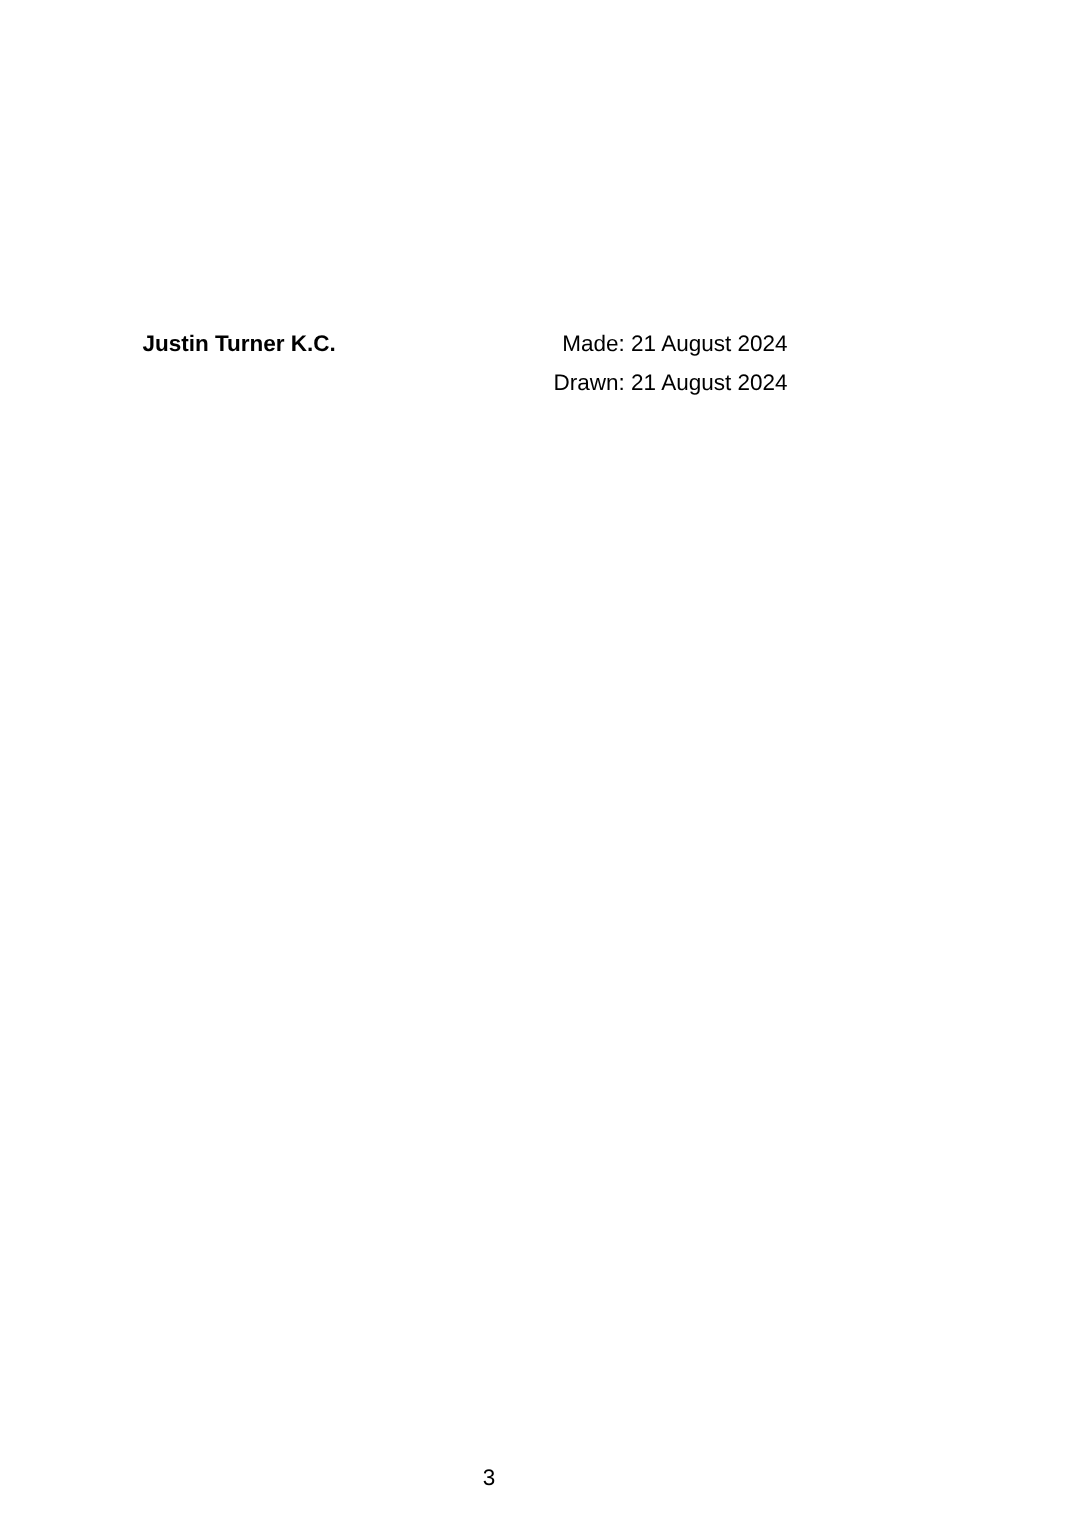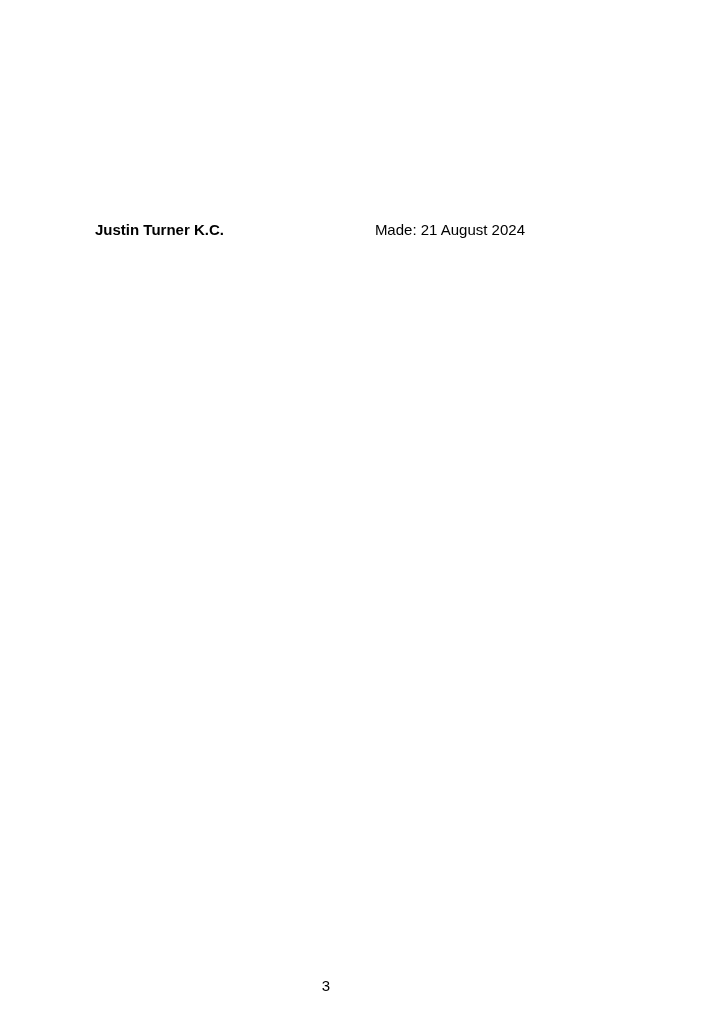--- a/index.html
+++ b/index.html
@@ -52,20 +52,21 @@
 <body>
 
 <div class="page">
 
   <div class="signature-row">
     <div class="sig-left">
       <div class="signer-name">Justin Turner K.C.</div>
     </div>
     <div class="sig-right">
       <div class="made-date">Made: 21 August 2024</div>
+      <div class="drawn-date">Drawn: 21 August 2024</div>
     </div>
   </div>
 
   <div class="page-footer">
     <span>3</span>
   </div>
 
 </div>
 
 </body></html>

